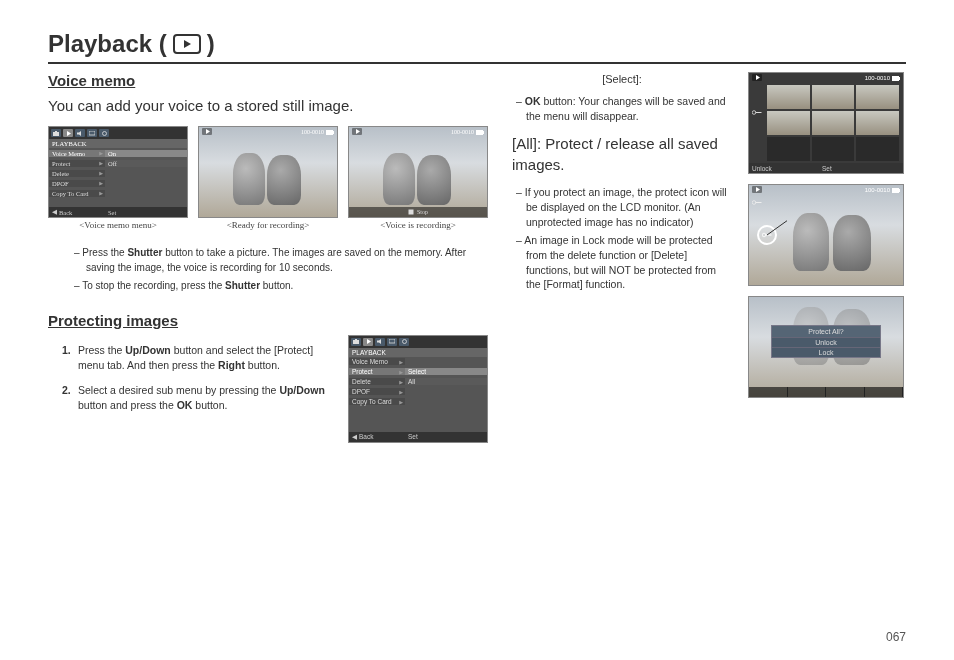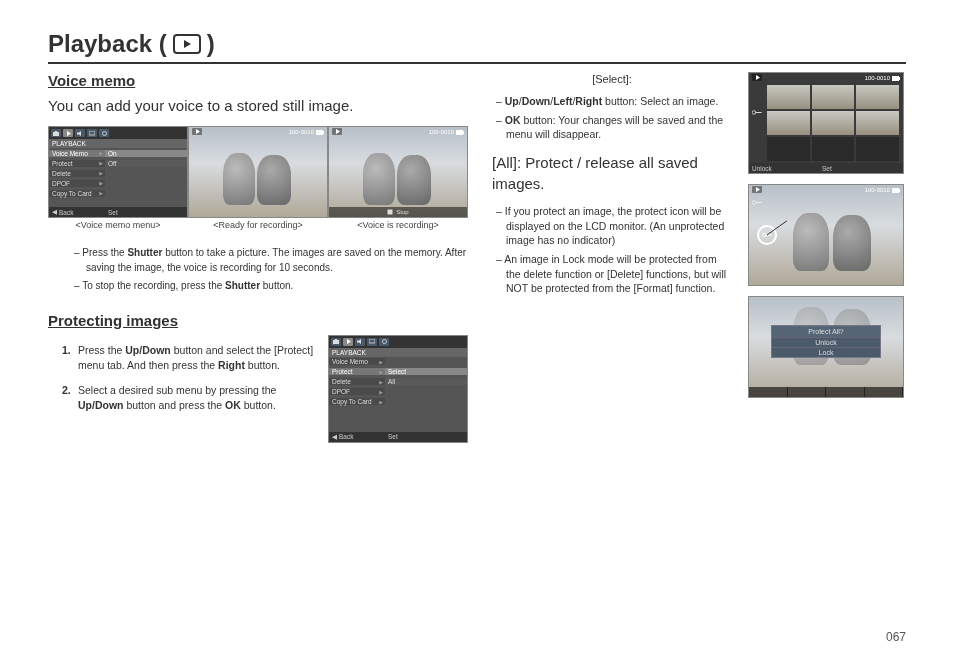--- a/index.html
+++ b/index.html
@@ -7,21 +7,21 @@
   .page-title { font-size: 24px; font-weight: bold; margin-bottom: 6px; border-bottom: 2px solid #333; padding-bottom: 4px; display: flex; align-items: center; gap: 6px; }
   .play-icon-box { display: inline-flex; align-items: center; justify-content: center; border: 2px solid #333; width: 28px; height: 20px; border-radius: 4px; }
   .play-icon-box svg { width: 10px; height: 10px; }
   .columns { display: flex; gap: 24px; margin-top: 8px; }
   .col { flex: 1; }
   .col-right { display: flex; gap: 16px; }
   .col-right-text { flex: 1; }
   .col-right-images { width: 158px; display: flex; flex-direction: column; gap: 10px; }
   .section-title { font-size: 15px; font-weight: bold; text-decoration: underline; margin-bottom: 6px; }
   .body-text { font-size: 15px; line-height: 1.4; margin-bottom: 10px; }
-  .screens-row { display: flex; margin-bottom: 16px; }
+  .screens-row { display: flex; gap: 10px; margin-bottom: 16px; font-family: Liberation Serif, serif; }
   .screen { border: 1px solid #888; background: #444; width: 140px; height: 92px; position: relative; overflow: hidden; font-size: 7px; color: #ddd; }
   .screen-caption { text-align: center; font-size: 9px; color: #444; margin-top: 2px; }
   .screen-group { display: flex; flex-direction: column; align-items: center; }
   .menu-screen { background: #555; display: flex; flex-direction: column; }
   .menu-topbar { height: 12px; background: #333; display: flex; align-items: center; gap: 2px; padding: 0 2px; }
   .menu-icon { width: 10px; height: 8px; background: #4a5a6a; border-radius: 1px; display:flex; align-items:center; justify-content:center;}
   .menu-icon.active { background: #888; }
   .menu-header { background: #666; color: #fff; font-size: 6.5px; padding: 1px 3px; }
   .menu-rows { flex: 1; }
   .menu-row { display: flex; font-size: 6.5px; height: 10px; align-items: center; }
@@ -311,21 +311,20 @@
         </div>
       </div>
     </div>
   </div>
 
   <div class="col col-right">
     <div class="col-right-text">
       <div class="def-row">
         <span class="term">[Select]:</span>
       </div>
-      <div class="sub-dash"><b>Up</b><span>/</span><b>Down</b><span>/</span><b>Left</b><span>/</span><b>Right</b><span> button: Select an image.</span></div>
       <div class="sub-dash"><b>OK</b><span> button: Your changes will be saved and the menu will disappear.</span></div>
       <div class="body-text" style="margin-top:10px;">[All]: Protect / release all saved images.</div>
       <div class="sub-dash">If you protect an image, the protect icon will be displayed on the LCD monitor. (An unprotected image has no indicator)</div>
       <div class="sub-dash">An image in Lock mode will be protected from the delete function or [Delete] functions, but will NOT be protected from the [Format] function.</div>
     </div>
 
     <div class="col-right-images">
 
       <div class="screen grid-screen" style="width:156px; height:102px;">
         <div class="photo-topbar">

